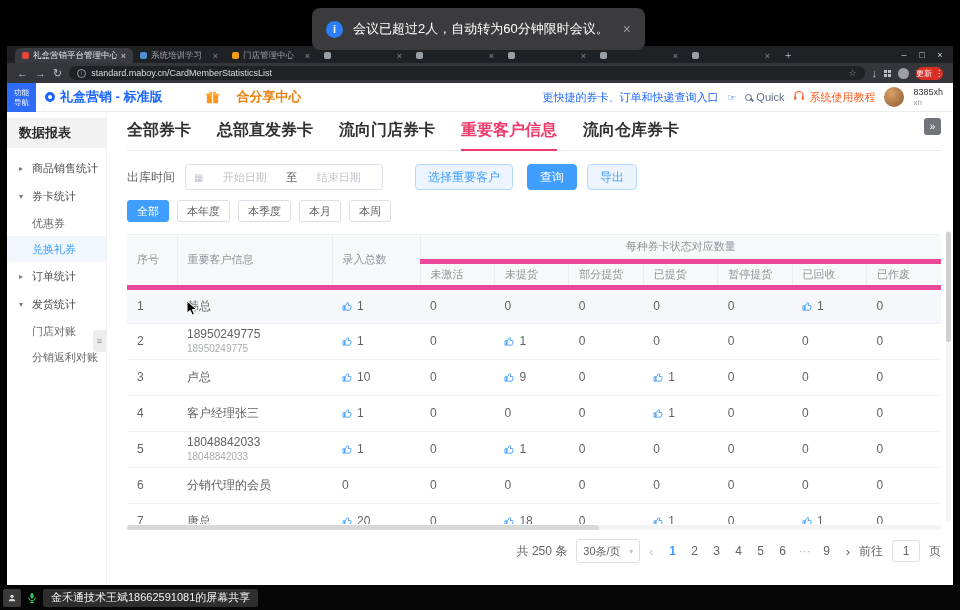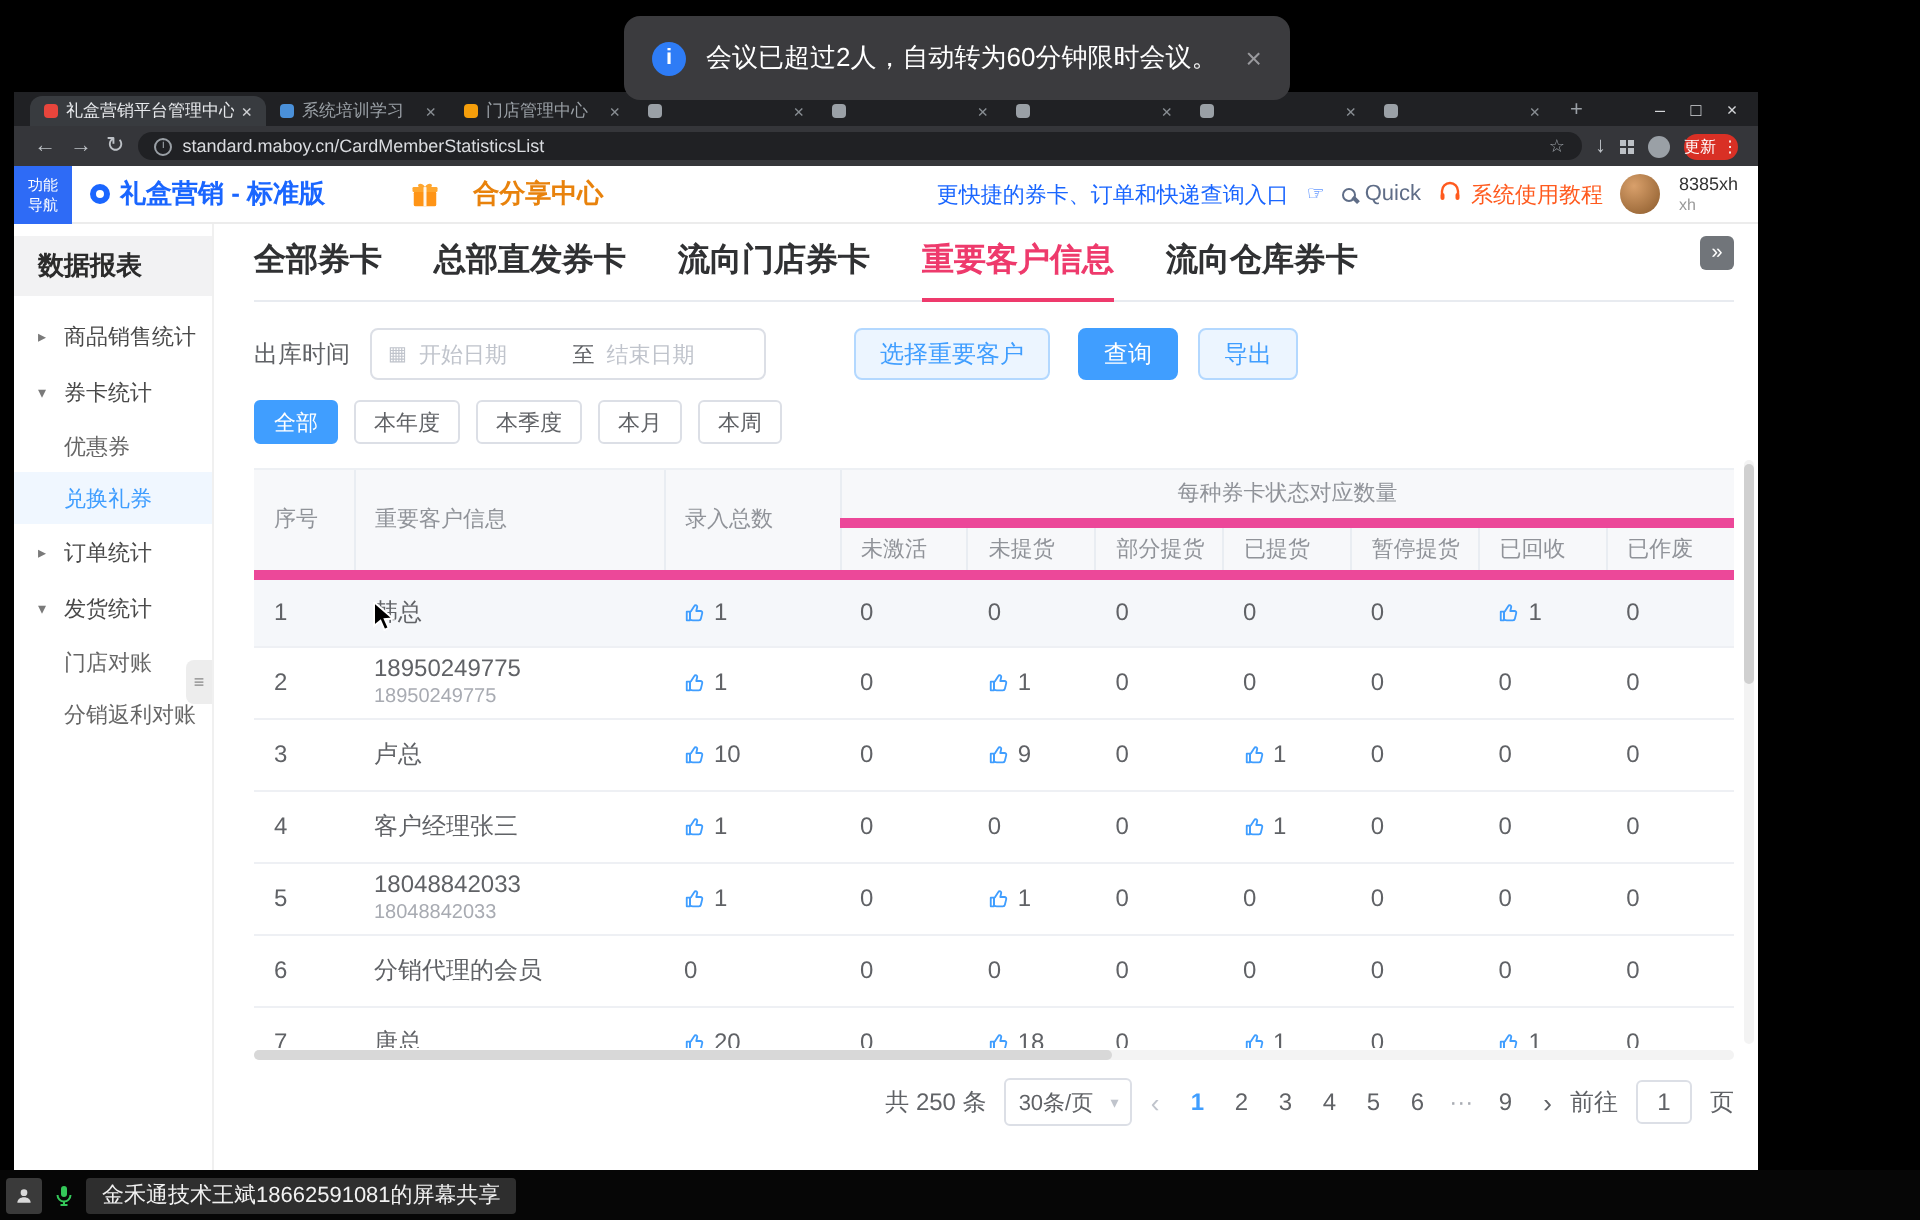--- a/index.html
+++ b/index.html
@@ -5,21 +5,21 @@
   *{margin:0;padding:0;box-sizing:border-box}
   body{width:960px;height:610px;position:relative;background:#000;font-family:"Liberation Sans","DejaVu Sans",sans-serif;overflow:hidden}
 
   
   .banner{position:absolute;left:312px;top:8px;height:42px;background:#3b3b3e;border-radius:8px;display:flex;align-items:center;gap:10px;padding:0 14px;z-index:30}
   .b-ico{width:17px;height:17px;border-radius:50%;background:#2e7cf6;color:#fff;font-size:11px;font-weight:bold;display:flex;align-items:center;justify-content:center;flex:none}
   .b-txt{color:#fff;font-size:13px;white-space:nowrap}
   .b-close{color:#9a9a9e;font-size:14px;cursor:pointer;margin-left:4px}
 
   
-  .browser{position:absolute;left:7px;top:46px;width:872px;height:539px;background:#fff;display:flex;flex-direction:column;overflow:hidden}
+  .browser{position:absolute;left:7px;top:46px;width:946px;height:539px;background:#fff;display:flex;flex-direction:column;overflow:hidden}
   .tabstrip{height:17px;background:#202124;display:flex;align-items:flex-end;padding-left:8px;position:relative;flex:none}
   .btab{height:15px;width:92px;display:flex;align-items:center;gap:4px;padding:0 7px;border-radius:6px 6px 0 0;font-size:8.5px;color:#9aa0a6;flex:none;cursor:pointer}
   .btab.active{background:#383b3f;color:#e8eaed;width:118px}
   .fav{width:7px;height:7px;border-radius:2px;flex:none}
   .btitle{white-space:nowrap;overflow:hidden;flex:1;min-width:0}
   .bclose{font-size:9px;flex:none;opacity:.85;cursor:pointer}
   .newtab{color:#9aa0a6;font-size:11px;margin-left:8px;align-self:center;cursor:pointer}
   .win-controls{position:absolute;right:4px;top:0;height:17px;display:flex;align-items:center}
   .win-controls span{width:18px;text-align:center;color:#d4d6d9;font-size:9px;cursor:pointer}
 
@@ -67,26 +67,26 @@
   .main{flex:1;position:relative;padding:8px 12px 0 20px;min-width:0;background:#fff}
   .ctabs{display:flex;gap:26px;border-bottom:1px solid #e8ebf0;position:relative}
   .ctab{font-size:16px;font-weight:bold;color:#303133;padding-bottom:8px;cursor:pointer;white-space:nowrap}
   .ctab.active{color:#ee3a6c;border-bottom:2px solid #ee3a6c;margin-bottom:-1px}
   .collapse-btn{position:absolute;right:0;top:-2px;width:17px;height:17px;background:#71757a;border-radius:3px;color:#fff;font-size:10px;display:flex;align-items:center;justify-content:center;cursor:pointer}
 
   .filter-row{margin-top:13px;display:flex;align-items:center;gap:10px}
   .f-label{font-size:12px;color:#606266;white-space:nowrap}
   .date-box{width:198px;height:26px;border:1px solid #dcdfe6;border-radius:4px;display:flex;align-items:center;gap:6px;padding:0 8px;cursor:text}
   .cal-ico{color:#c0c4cc;font-size:10px}
-  .ph{font-size:11px;color:#c0c4cc;flex:1;text-align:left;white-space:nowrap}
+  .ph{font-size:11px;color:#c0c4cc;flex:1;text-align:center;white-space:nowrap}
   .to{font-size:11px;color:#606266}
   .btn{height:26px;border-radius:4px;font-size:12px;display:flex;align-items:center;padding:0 12px;cursor:pointer;white-space:nowrap}
   .btn.plain{background:#ecf5ff;border:1px solid #b3d8ff;color:#409eff}
   .btn.primary{background:#409eff;border:1px solid #409eff;color:#fff;margin-left:4px}
-  .btn.select-cust{margin-left:34px}
+  .btn.select-cust{margin-left:22px}
   .chips{margin-top:10px;display:flex;gap:8px}
   .chip{height:22px;padding:0 9px;display:flex;align-items:center;font-size:11px;border-radius:3px;border:1px solid #dcdfe6;color:#606266;cursor:pointer}
   .chip.active{background:#409eff;border-color:#409eff;color:#fff}
 
   .table-clip{margin-top:12px;height:290px;overflow:hidden;border-top:1px solid #edf0f4}
   table{border-collapse:collapse;table-layout:fixed;width:100%}
   th.th{height:26px;background:#f7f8fa;font-size:11px;font-weight:normal;color:#909399;text-align:left;padding-left:10px;border-right:1px solid #e9edf2;border-bottom:5px solid #ec4899;white-space:nowrap;overflow:hidden}
   th.group{text-align:center;padding-left:0;border-right:none}
   th.no-r{border-right:none}
   td.td{height:36px;font-size:12px;color:#606266;padding-left:10px;border-bottom:1px solid #eef0f4;white-space:nowrap;overflow:hidden}

